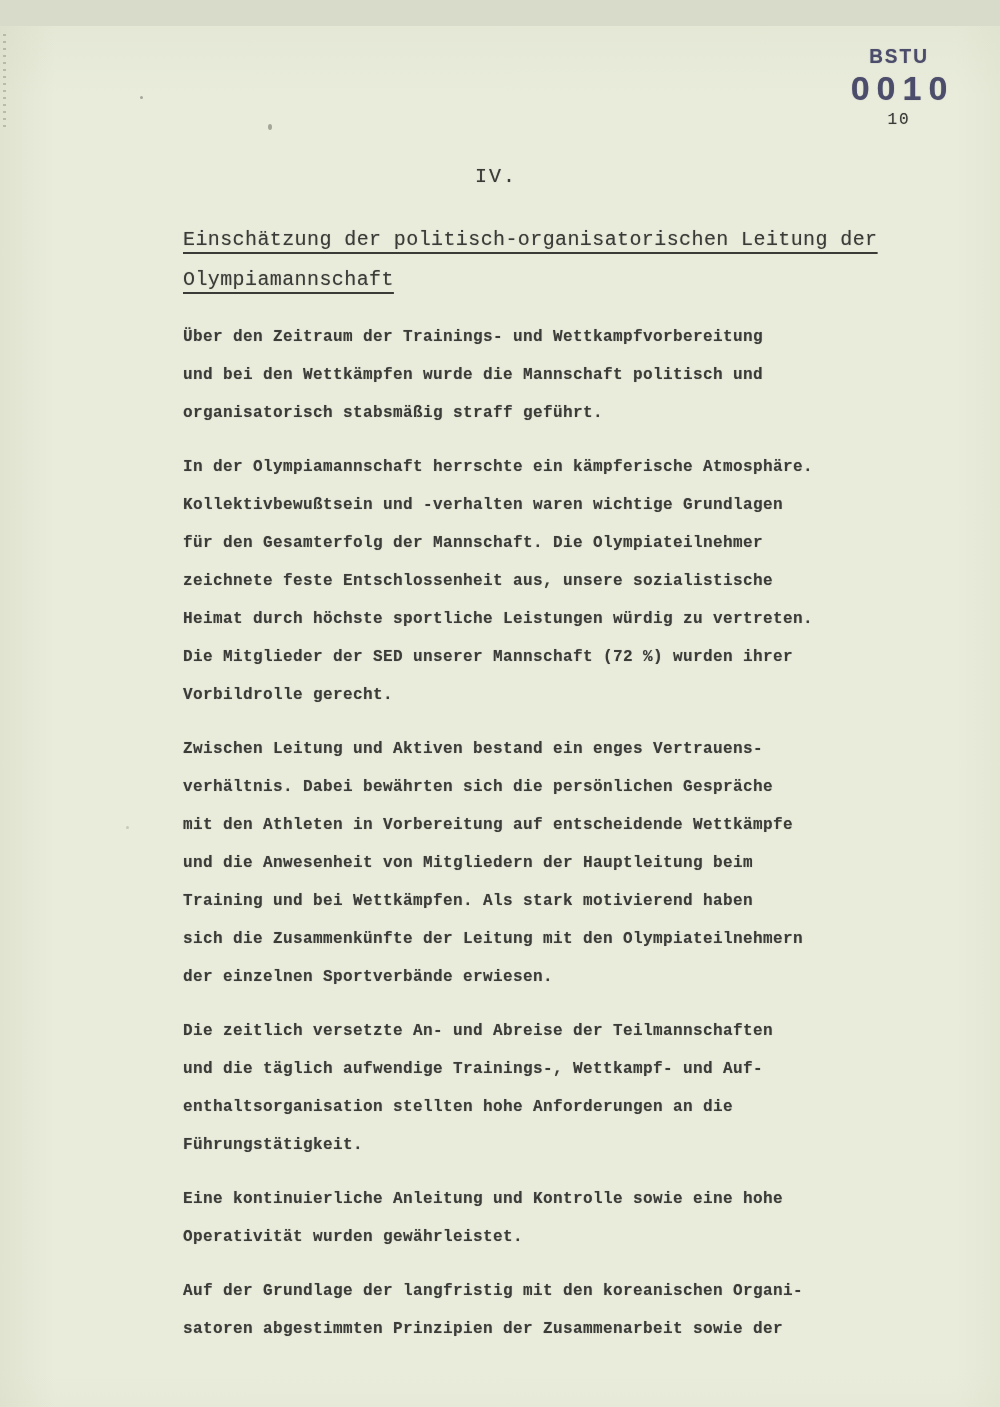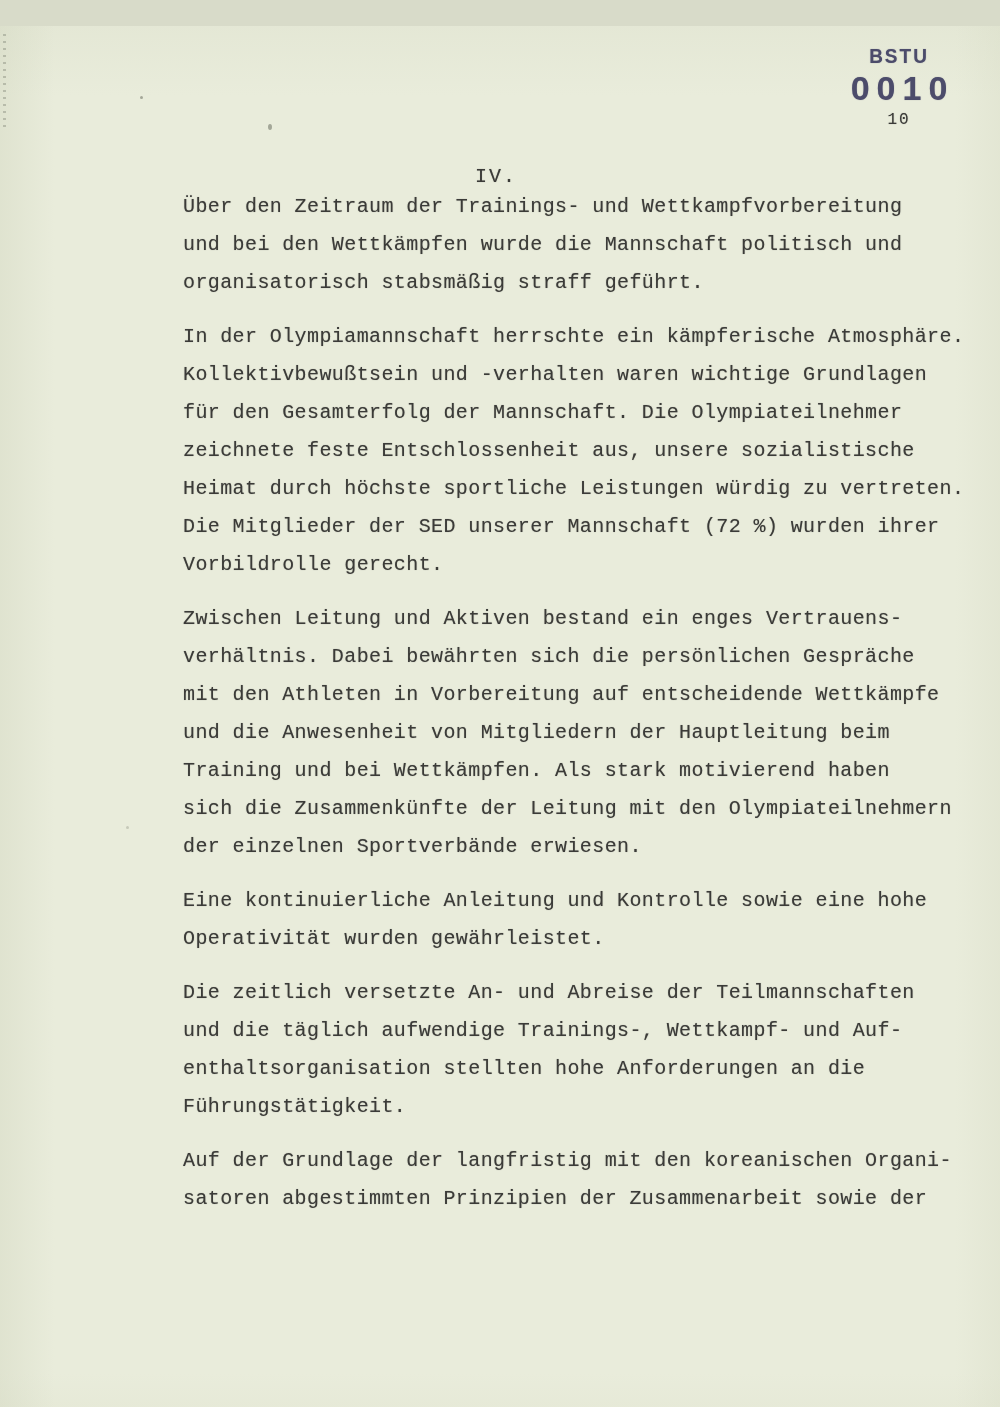--- a/index.html
+++ b/index.html
@@ -95,25 +95,26 @@
     line-height: 40px;
     letter-spacing: 0.4px;
     white-space: pre-line;
     text-decoration: underline;
     text-underline-offset: 7px;
     text-decoration-thickness: 1.6px;
     text-shadow: 0 0 1px rgba(59,59,56,0.45);
   }
   .content p {
     margin: 0 0 16px 0;
-    font-size: 20px;
+    font-size: 16px;
     line-height: 38px;
     letter-spacing: 0.4px;
     white-space: pre-line;
     text-shadow: 0 0 1px rgba(59,59,56,0.45);
+    font-weight: bold;
   }
 </style>
 </head>
 <body>
 
 <div class="page">
 
   <div class="edge-marks"></div>
   <div class="speck s1"></div>
   <div class="speck s2"></div>
@@ -121,40 +122,42 @@
   <div class="speck s4"></div>
 
   <div class="stamp">
     <div class="stamp-org">BSTU</div>
     <div class="stamp-number">0010</div>
     <div class="page-number-typed">10</div>
   </div>
 
   <div class="content">
     <div class="roman">IV.</div>
+    <h1 class="title">Einschätzung der politisch-organisatorischen Leitung der
+Olympiamannschaft</h1>
     <p>Über den Zeitraum der Trainings- und Wettkampfvorbereitung
 und bei den Wettkämpfen wurde die Mannschaft politisch und
 organisatorisch stabsmäßig straff geführt.</p>
     <p>In der Olympiamannschaft herrschte ein kämpferische Atmosphäre.
 Kollektivbewußtsein und -verhalten waren wichtige Grundlagen
 für den Gesamterfolg der Mannschaft. Die Olympiateilnehmer
 zeichnete feste Entschlossenheit aus, unsere sozialistische
 Heimat durch höchste sportliche Leistungen würdig zu vertreten.
 Die Mitglieder der SED unserer Mannschaft (72 %) wurden ihrer
 Vorbildrolle gerecht.</p>
     <p>Zwischen Leitung und Aktiven bestand ein enges Vertrauens-
 verhältnis. Dabei bewährten sich die persönlichen Gespräche
 mit den Athleten in Vorbereitung auf entscheidende Wettkämpfe
 und die Anwesenheit von Mitgliedern der Hauptleitung beim
 Training und bei Wettkämpfen. Als stark motivierend haben
 sich die Zusammenkünfte der Leitung mit den Olympiateilnehmern
 der einzelnen Sportverbände erwiesen.</p>
-    <p>Eine kontinuierliche Anleitung und Kontrolle sowie eine hohe
-Operativität wurden gewährleistet.</p>
     <p>Die zeitlich versetzte An- und Abreise der Teilmannschaften
 und die täglich aufwendige Trainings-, Wettkampf- und Auf-
 enthaltsorganisation stellten hohe Anforderungen an die
 Führungstätigkeit.</p>
+    <p>Eine kontinuierliche Anleitung und Kontrolle sowie eine hohe
+Operativität wurden gewährleistet.</p>
     <p>Auf der Grundlage der langfristig mit den koreanischen Organi-
 satoren abgestimmten Prinzipien der Zusammenarbeit sowie der</p>
   </div>
 
 </div>
 
 </body></html>

